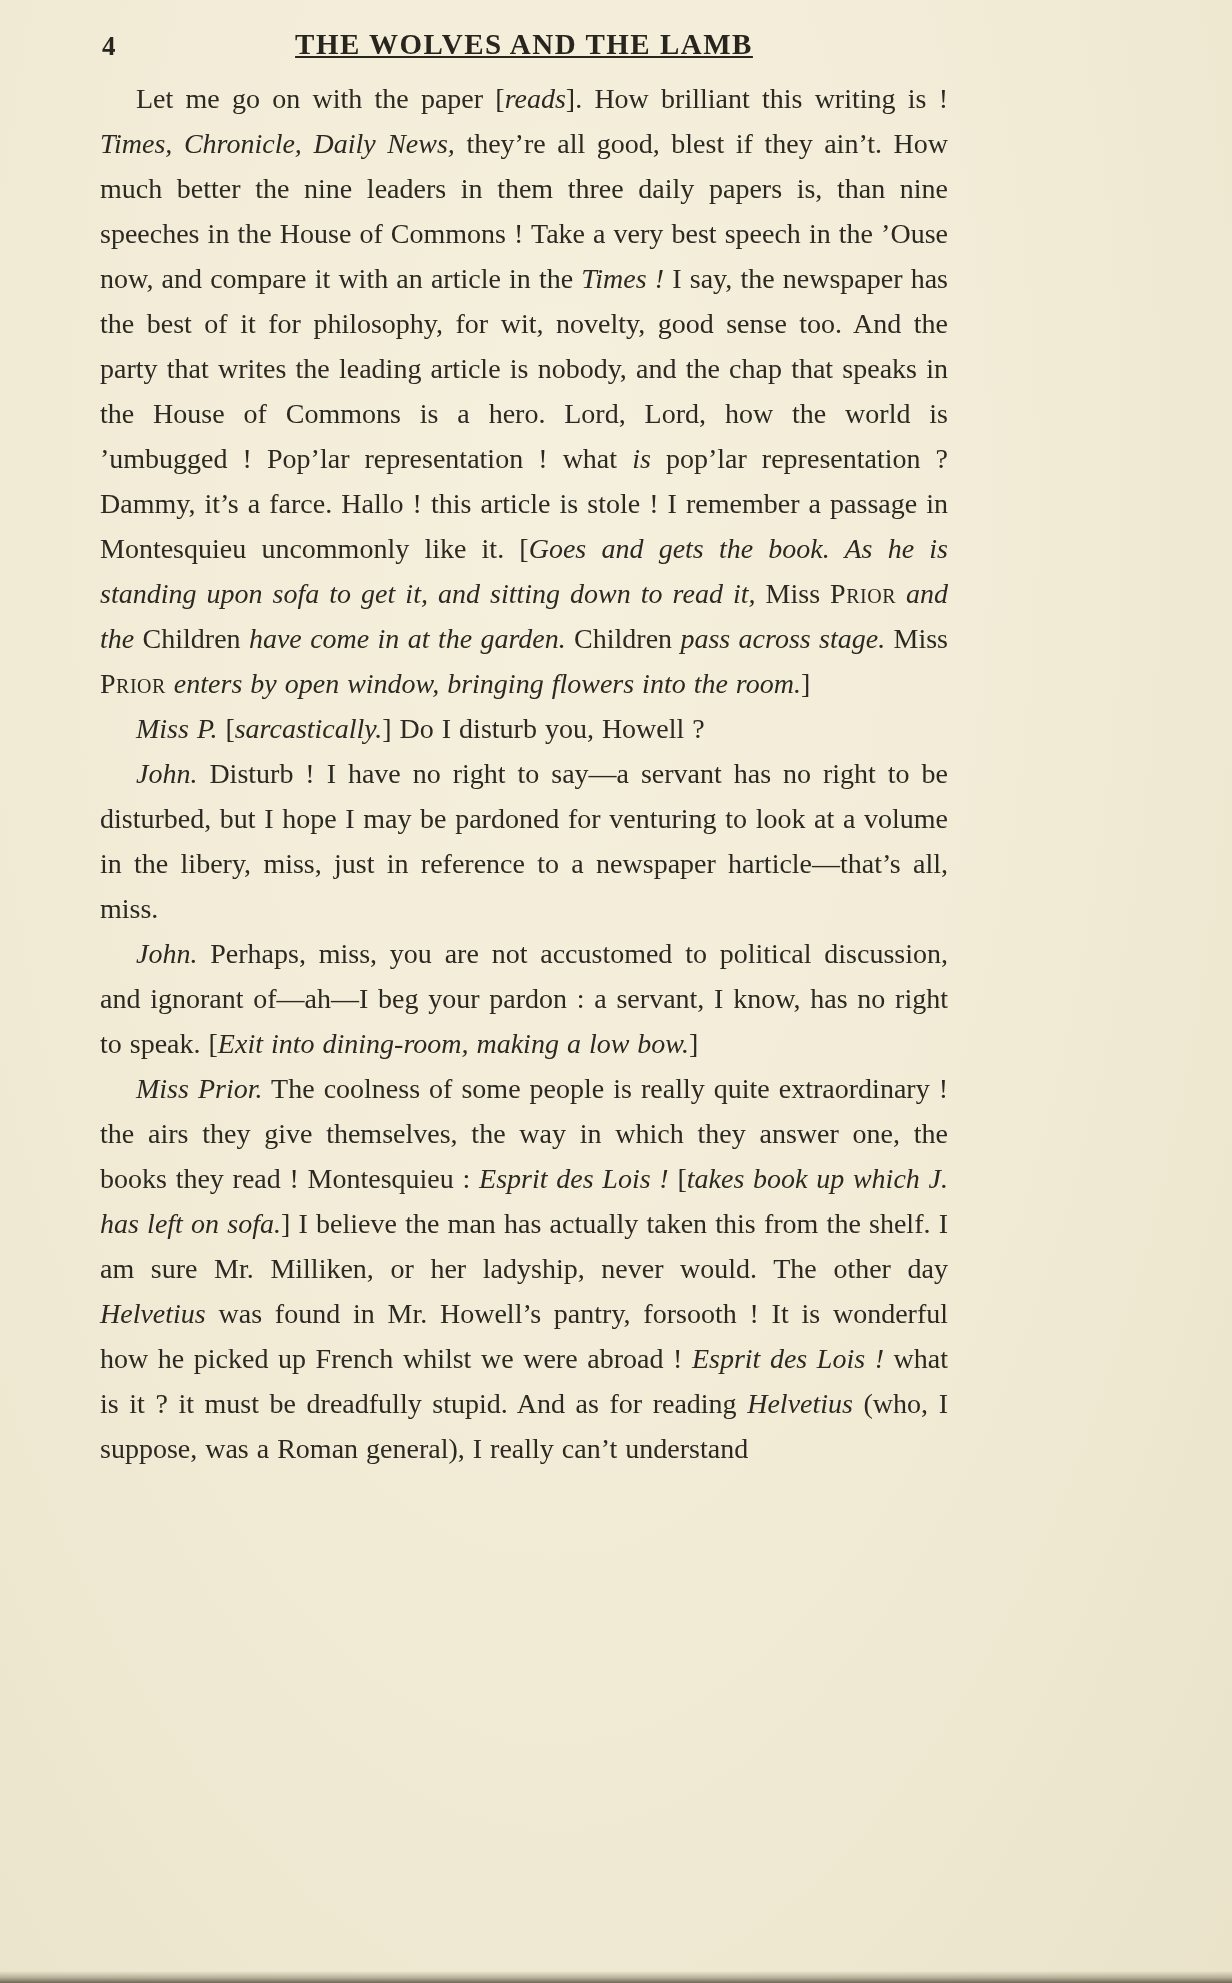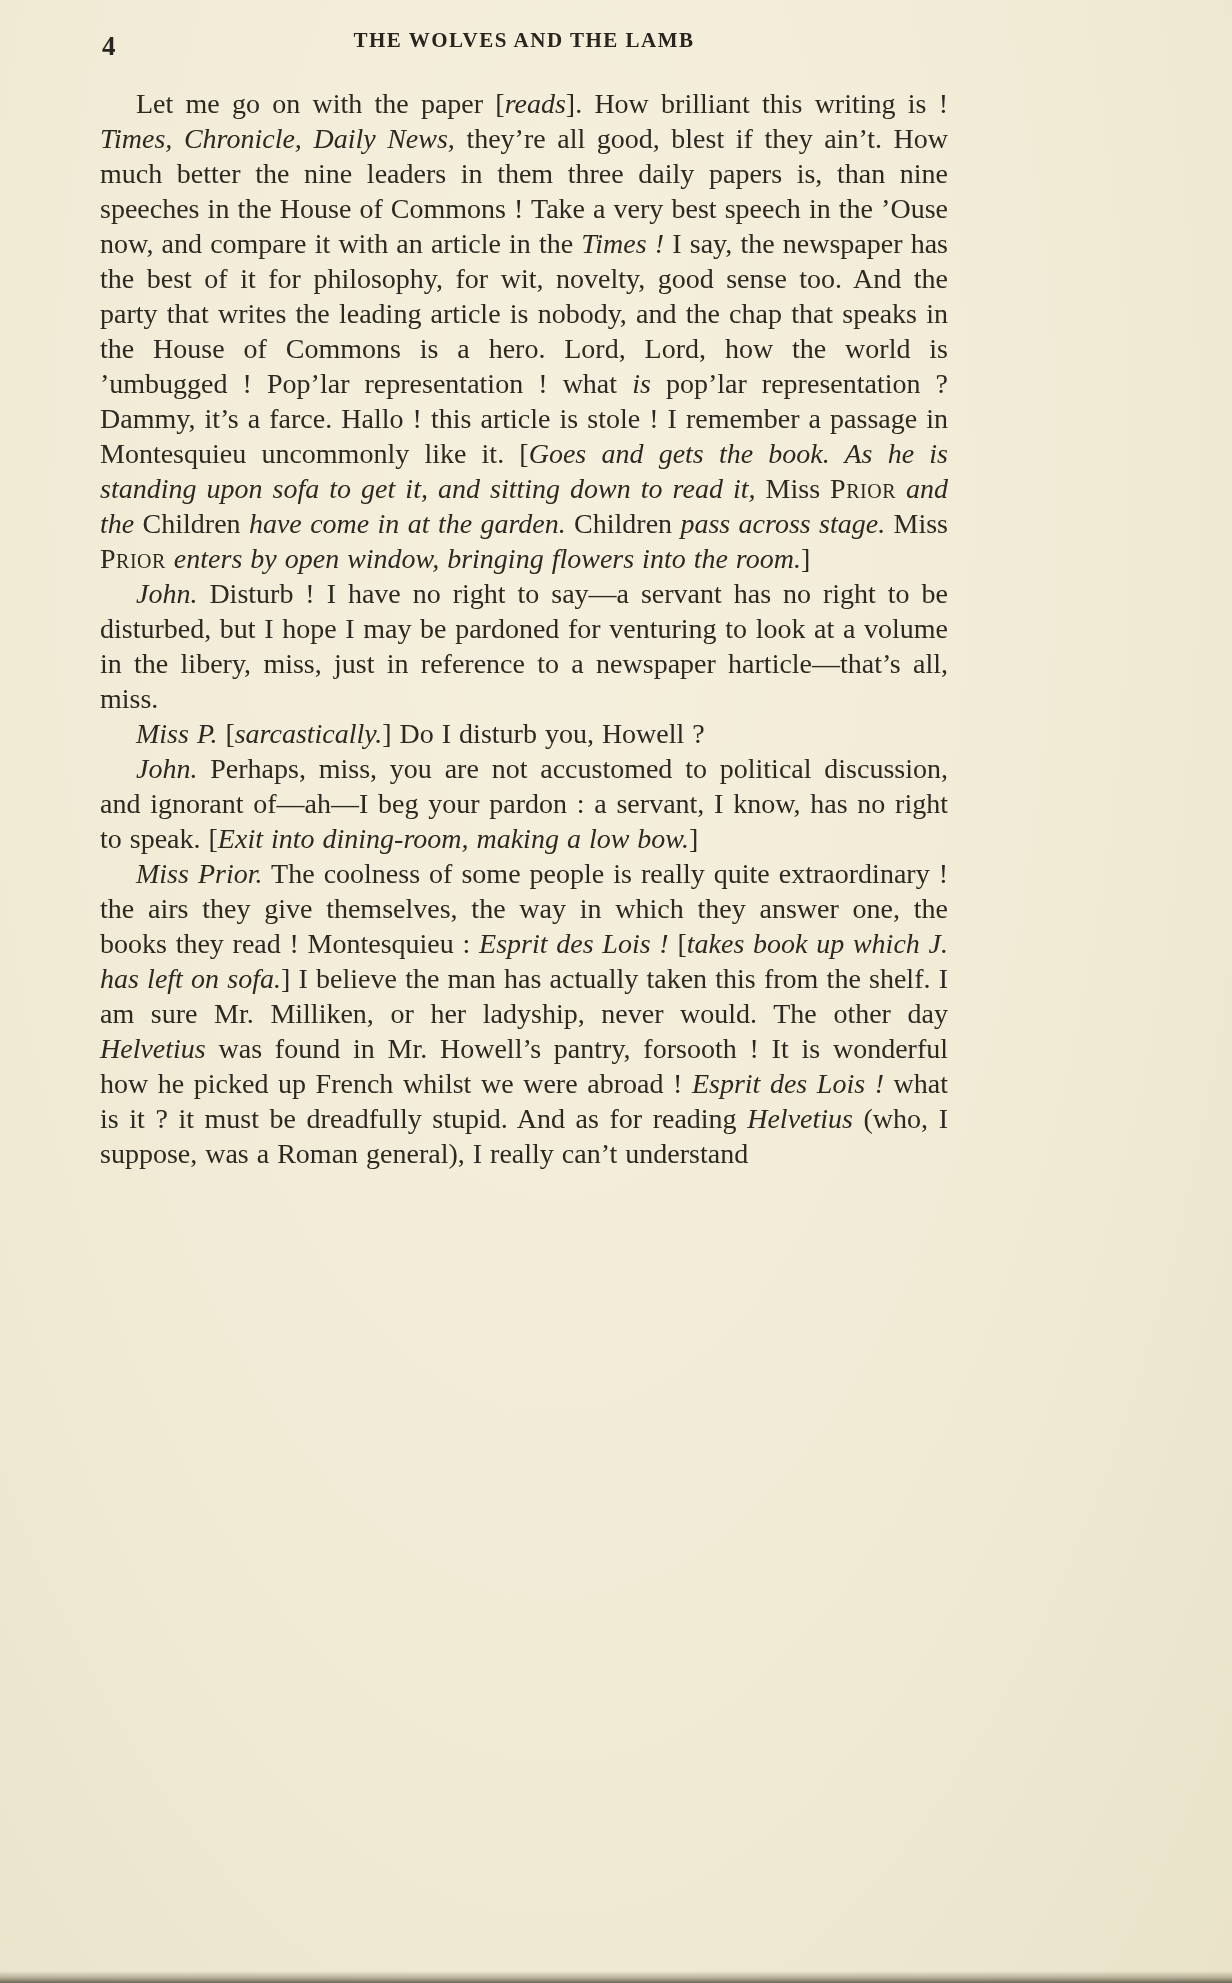--- a/index.html
+++ b/index.html
@@ -31,34 +31,35 @@
     position: absolute;
     left: 2px;
     top: 3px;
     font-weight: bold;
     font-size: 27px;
     color: #27251e;
   }
   .running-title {
     display: inline-block;
     margin: 0;
-    font-size: 21px;
+    font-size: 29px;
     font-weight: bold;
     letter-spacing: 1.5px;
     color: #27251e;
     white-space: nowrap;
+    text-decoration: underline;
   }
   .page-body {
     position: absolute;
     left: 100px;
-    top: 86px;
+    top: 76px;
     width: 848px;
     text-align: justify;
     font-size: 28px;
-    line-height: 35px;
+    line-height: 45px;
     word-spacing: 1px;
   }
   .para {
     margin: 0;
     text-indent: 36px;
   }
   .run-r { font-style: normal; }
   .run-i { font-style: italic; }
   .run-sc {
     font-variant: small-caps;
@@ -81,21 +82,21 @@
 
 <div class="page">
 
   <header class="page-header">
     <span class="page-number">4</span>
     <h1 class="running-title">THE WOLVES AND THE LAMB</h1>
   </header>
 
   <main class="page-body">
       <p class="para"><span class="run-r">Let me go on with the paper [</span><span class="run-i">reads</span><span class="run-r">].  How brilliant this writing is&nbsp;!  </span><span class="run-i">Times, Chronicle, Daily News,</span><span class="run-r"> they’re all good, blest if they ain’t.  How much better the nine leaders in them three daily papers is, than nine speeches in the House of Commons&nbsp;!  Take a very best speech in the ’Ouse now, and compare it with an article in the </span><span class="run-i">Times&nbsp;!</span><span class="run-r">  I say, the newspaper has the best of it for philosophy, for wit, novelty, good sense too.  And the party that writes the leading article is nobody, and the chap that speaks in the House of Commons is a hero.  Lord, Lord, how the world is ’umbugged&nbsp;!  Pop’lar representation&nbsp;!  what </span><span class="run-i">is</span><span class="run-r"> pop’lar representation&nbsp;?  Dammy, it’s a farce.  Hallo&nbsp;!  this article is stole&nbsp;!  I remember a passage in Montesquieu uncommonly like it.  [</span><span class="run-i">Goes and gets the book.  As he is standing upon sofa to get it, and sitting down to read it, </span><span class="run-r">Miss </span><span class="run-sc">Prior</span><span class="run-i"> and the </span><span class="run-r">Children </span><span class="run-i">have come in at the garden.  </span><span class="run-r">Children </span><span class="run-i">pass across stage.  </span><span class="run-r">Miss </span><span class="run-sc">Prior</span><span class="run-i"> enters by open window, bringing flowers into the room.</span><span class="run-r">]</span></p>
+      <p class="para"><span class="run-i">Miss P.</span><span class="run-r"> [</span><span class="run-i">sarcastically.</span><span class="run-r">]  Do I disturb you, Howell&nbsp;?</span></p>
       <p class="para"><span class="run-i">John.</span><span class="run-r">  Disturb&nbsp;!  I have no right to say—a servant has no right to be disturbed, but I hope I may be pardoned for venturing to look at a volume in the libery, miss, just in reference to a newspaper harticle—that’s all, miss.</span></p>
-      <p class="para"><span class="run-i">Miss P.</span><span class="run-r"> [</span><span class="run-i">sarcastically.</span><span class="run-r">]  Do I disturb you, Howell&nbsp;?</span></p>
       <p class="para"><span class="run-i">John.</span><span class="run-r">  Perhaps, miss, you are not accustomed to political discussion, and ignorant of—ah—I beg your pardon&nbsp;: a servant, I know, has no right to speak.  [</span><span class="run-i">Exit into dining-room, making a low bow.</span><span class="run-r">]</span></p>
       <p class="para"><span class="run-i">Miss Prior.</span><span class="run-r">  The coolness of some people is really quite extraordinary&nbsp;!  the airs they give themselves, the way in which they answer one, the books they read&nbsp;!  Montesquieu&nbsp;: </span><span class="run-i">Esprit des Lois&nbsp;!</span><span class="run-r"> [</span><span class="run-i">takes book up which J. has left on sofa.</span><span class="run-r">]  I believe the man has actually taken this from the shelf.  I am sure Mr. Milliken, or her ladyship, never would.  The other day </span><span class="run-i">Helvetius</span><span class="run-r"> was found in Mr. Howell’s pantry, forsooth&nbsp;!  It is wonderful how he picked up French whilst we were abroad&nbsp;!  </span><span class="run-i">Esprit des Lois&nbsp;!</span><span class="run-r"> what is it&nbsp;?  it must be dreadfully stupid.  And as for reading </span><span class="run-i">Helvetius</span><span class="run-r"> (who, I suppose, was a Roman general), I really can’t understand</span></p>
     </main>
 
   <div class="scan-shadow-bottom"></div>
 
 </div>
 
 </body></html>

